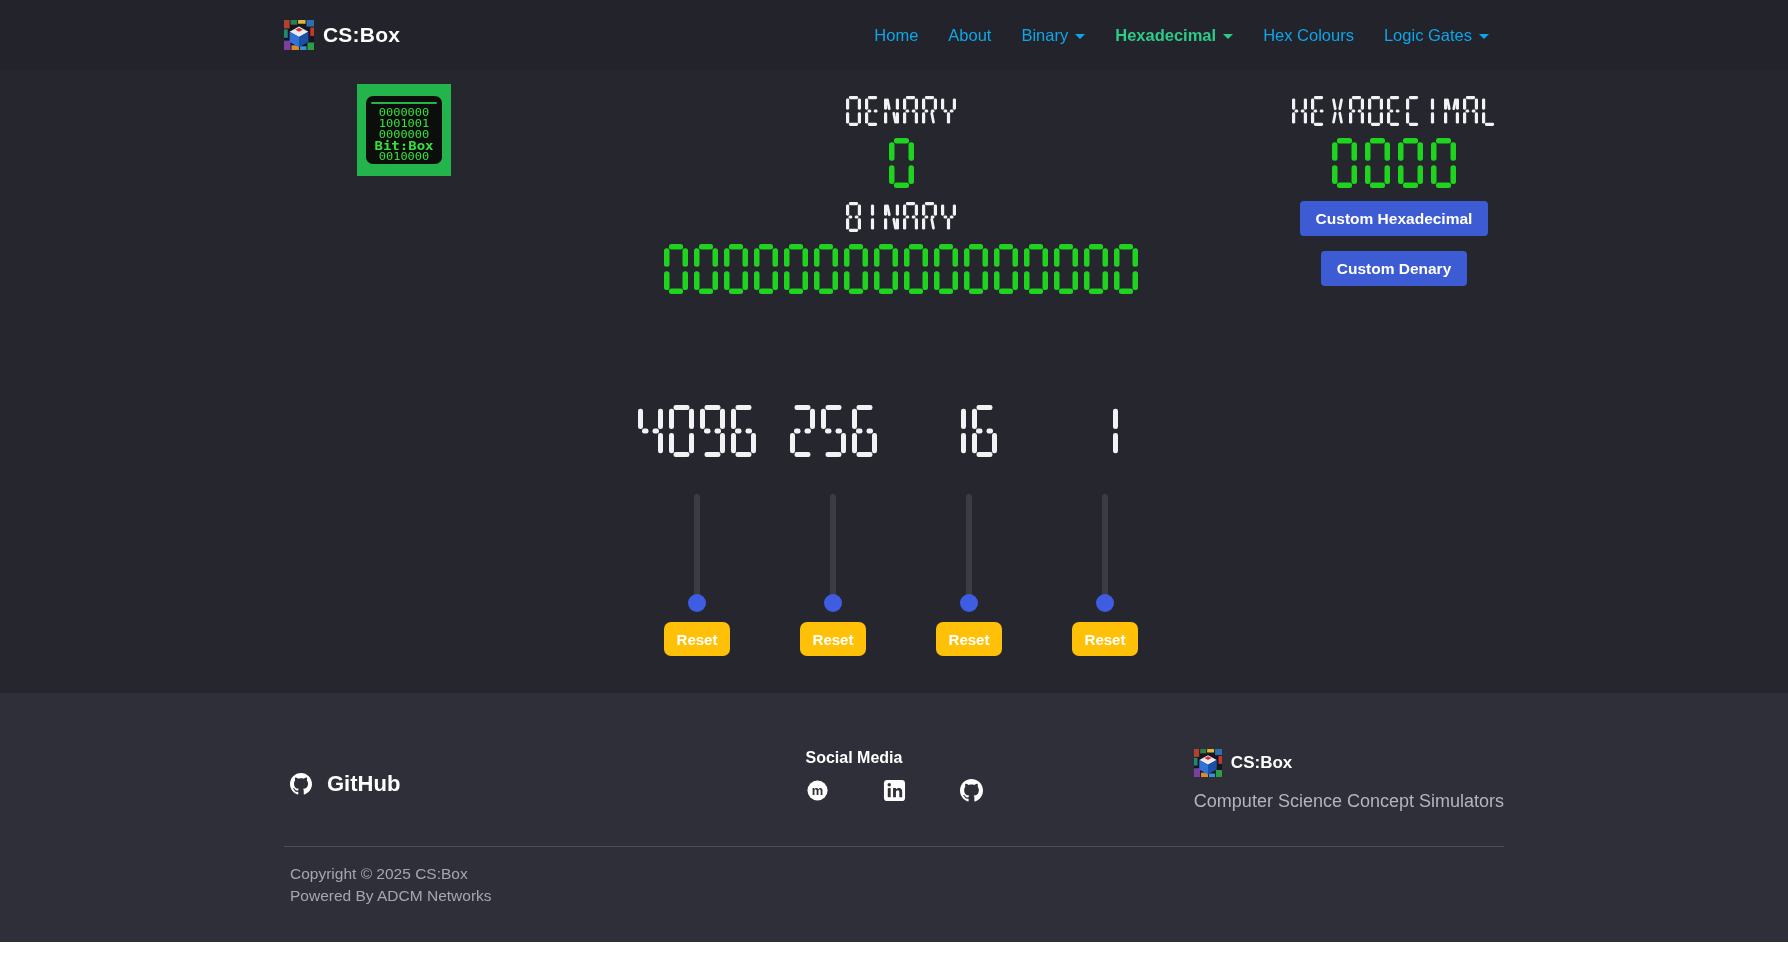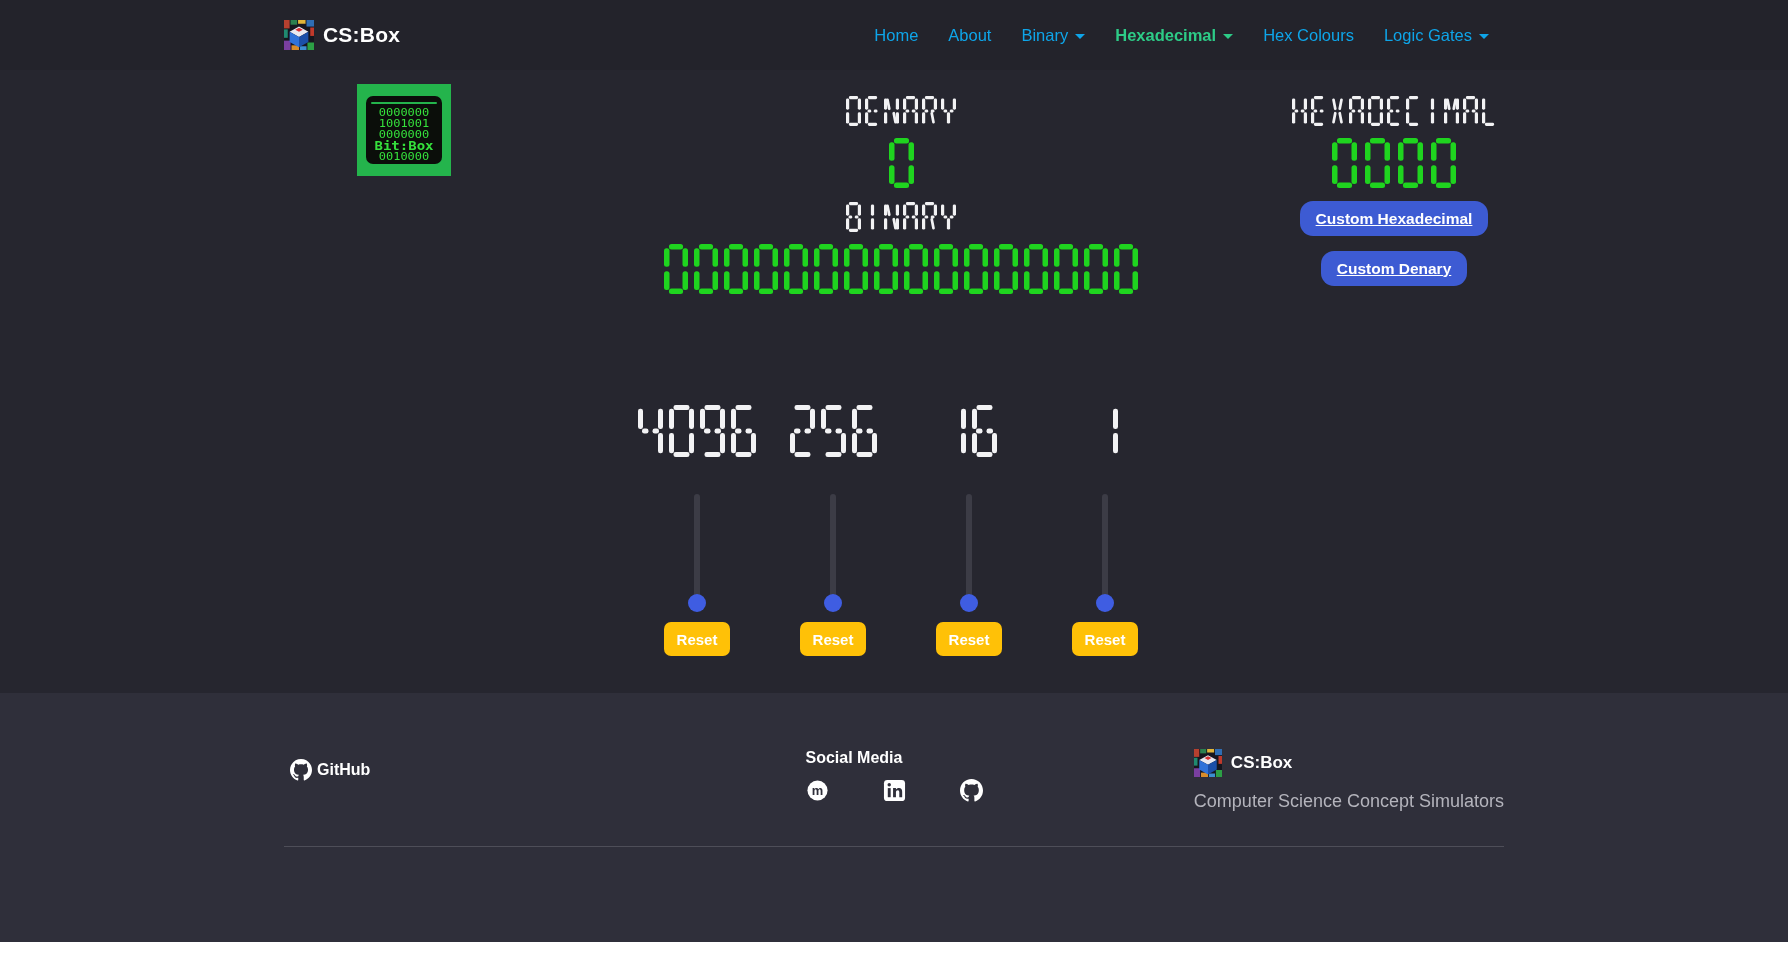--- a/index.html
+++ b/index.html
@@ -55,21 +55,21 @@
   .bitbox-line.brandline { font-size:14px; font-weight:700; }
 
   .seg-title { margin-top:10px; height:30px; }
   .seg-value { margin-top:12px; }
   .seg-title + .seg-value { margin-top:12px; }
   .mt-binary-title { margin-top:14px; }
 
   .btn-blue {
     border:none; cursor:pointer; color:#fff; font-family:inherit;
     background:var(--c-button_blue,#3d5bd3); font-size:15.5px; font-weight:700;
-    border-radius:13px; padding:0 16px; height:35px;text-decoration:underline;
+    border-radius:4px; padding:0 16px; height:35px;
   }
   .btn-custom-hex { margin-top:13px; min-width:180px; }
   .btn-custom-den { margin-top:15px; min-width:137px; }
 
   
   .sliders-row {
     margin-top:111px; display:flex; justify-content:center; transform:translateX(7px);
   }
   .slider-col { width:136px; display:flex; flex-direction:column; align-items:center; }
   .slider-col .seg-label { height:52px; }
@@ -89,21 +89,21 @@
     width:66px; height:34px;
   }
 
   
   footer { height:249px; background:var(--c-footer_bg,#2f2f3a); overflow:hidden; }
   .footer-grid {
     padding-top:56px; display:grid; grid-template-columns:1fr auto 1fr; align-items:start;
   }
   .f-heading { color:#fff; font-size:16px; font-weight:700; }
   .f-left { padding-left:6px; }
-  .f-link { display:flex; align-items:center; gap:5px; margin-top:10px; color:#fff; font-weight:700; font-size:16px; cursor:pointer; }
+  .f-link { display:flex; align-items:center; gap:15px; margin-top:22px; color:#fff; font-weight:700; font-size:22px; cursor:pointer; }
   .f-center { text-align:left; }
   .social-icons { display:flex; gap:54px; margin-top:12px; justify-content:center; }
   .social-icons .s-icon { cursor:pointer; display:inline-flex; }
   .f-right { justify-self:end; padding-right:0; }
   .f-brand-row { display:flex; align-items:center; gap:9px; }
   .f-brand-name { color:#fff; font-size:17px; font-weight:700; }
   .f-tagline { margin-top:14px; color:#b4b4bc; font-size:18px; }
   .f-divider { border:none; border-top:1px solid #4e4e58; margin-top:34px; }
   .f-copy { margin-top:16px; color:#a6a6ae; font-size:15.5px; line-height:22px; padding-left:6px; }
 
@@ -702,16 +702,20 @@
           <svg width="28" height="28">
               <use href="#csbox-logo"></use>
             </svg>
           <span class="f-brand-name">CS:Box</span>
         </div>
         <div class="f-tagline">Computer Science Concept Simulators</div>
       </div>
     </div>
 
     <hr class="f-divider">
+    <div class="f-copy">
+      <div>Copyright © 2025 CS:Box</div>
+      <div>Powered By ADCM Networks</div>
+    </div>
   </div>
 </footer>
 
 <div class="bottom-strip"></div>
 
 </body></html>

